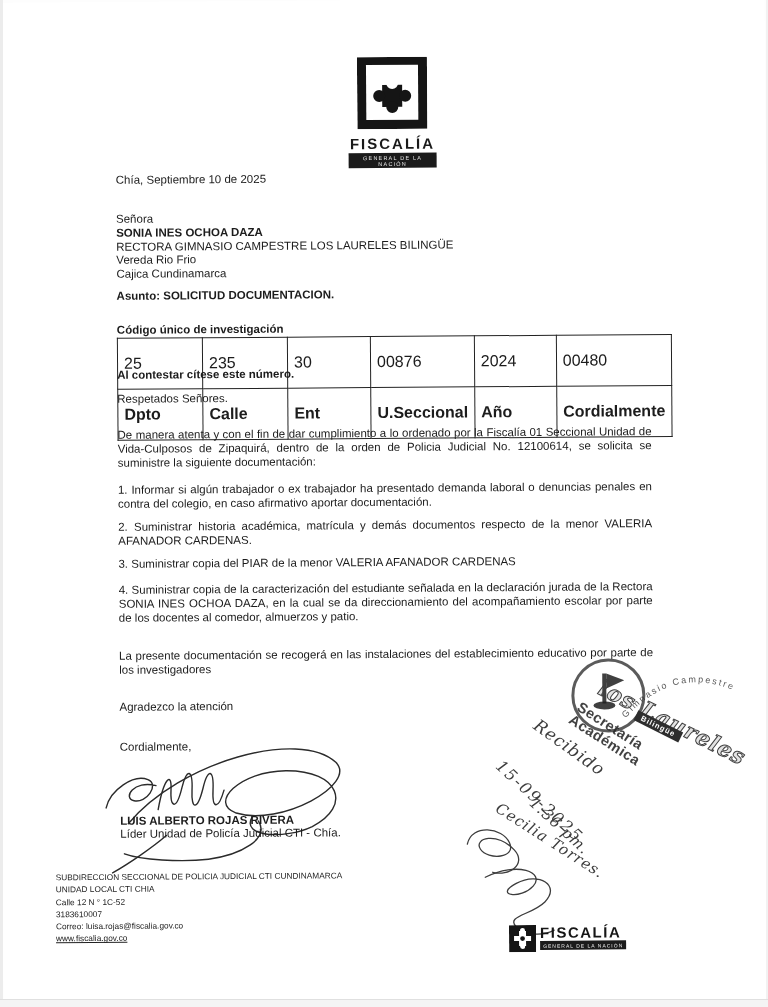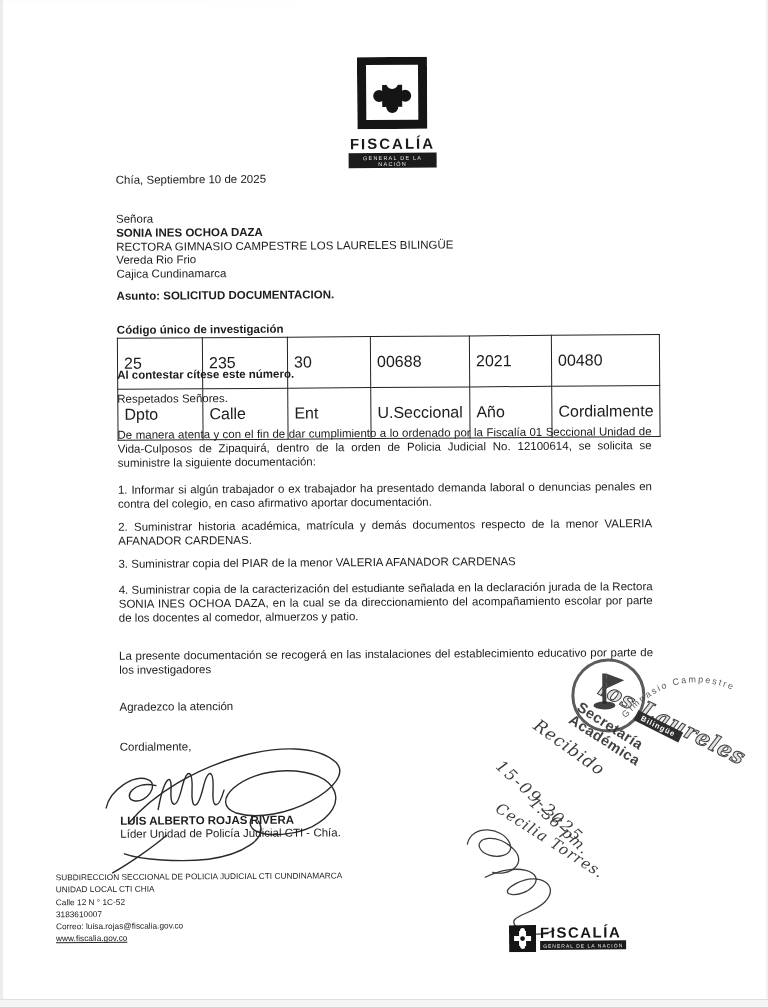--- a/index.html
+++ b/index.html
@@ -18,21 +18,21 @@
   .just{text-align:justify;}
 
   
   .hlogo{position:absolute;left:340px;top:57px;width:110px;text-align:center;}
   .hlogo-word{font-weight:bold;font-size:15px;letter-spacing:2px;color:#1a1a1a;margin-top:2px;}
   .hlogo-bar{background:#1b1b1b;color:#e9e9e9;font-size:5.5px;letter-spacing:1.2px;width:88px;margin:1px auto 0;padding:2px 0 1px;}
 
   
   table.case{border-collapse:collapse;position:absolute;left:118px;top:336px;}
   table.case td{border:1.6px solid #222;font-size:16px;padding:16px 6px;height:14px;white-space:nowrap;}
-  table.case tr.lbl td{font-weight:normal;}
+  table.case tr.lbl td{font-weight:bold;}
 
   
   .sig-svg{position:absolute;left:98px;top:742px;}
   .sig-svg path{stroke:#2b2b2b;stroke-width:1.4;fill:none;stroke-linecap:round;}
 
   
   .footer{position:absolute;left:53px;top:869px;font-size:8.3px;line-height:12.3px;color:#222;}
   .footer .site{text-decoration:underline;}
 
   
@@ -107,22 +107,22 @@
         <col style="width:83px">
       <col style="width:99px">
         <col style="width:82px">
         <col style="width:80px">
     </colgroup>
     <tbody>
         <tr class="val">
       <td>25</td>
       <td>235</td>
       <td>30</td>
-      <td>00688</td>
-      <td>2021</td>
+      <td>00876</td>
+      <td>2024</td>
       <td>00480</td>
     </tr>
     <tr class="lbl">
       <td>Dpto</td>
       <td>Calle</td>
       <td>Ent</td>
       <td>U.Seccional</td>
       <td>Año</td>
       <td>Cordialmente</td>
     </tr>

